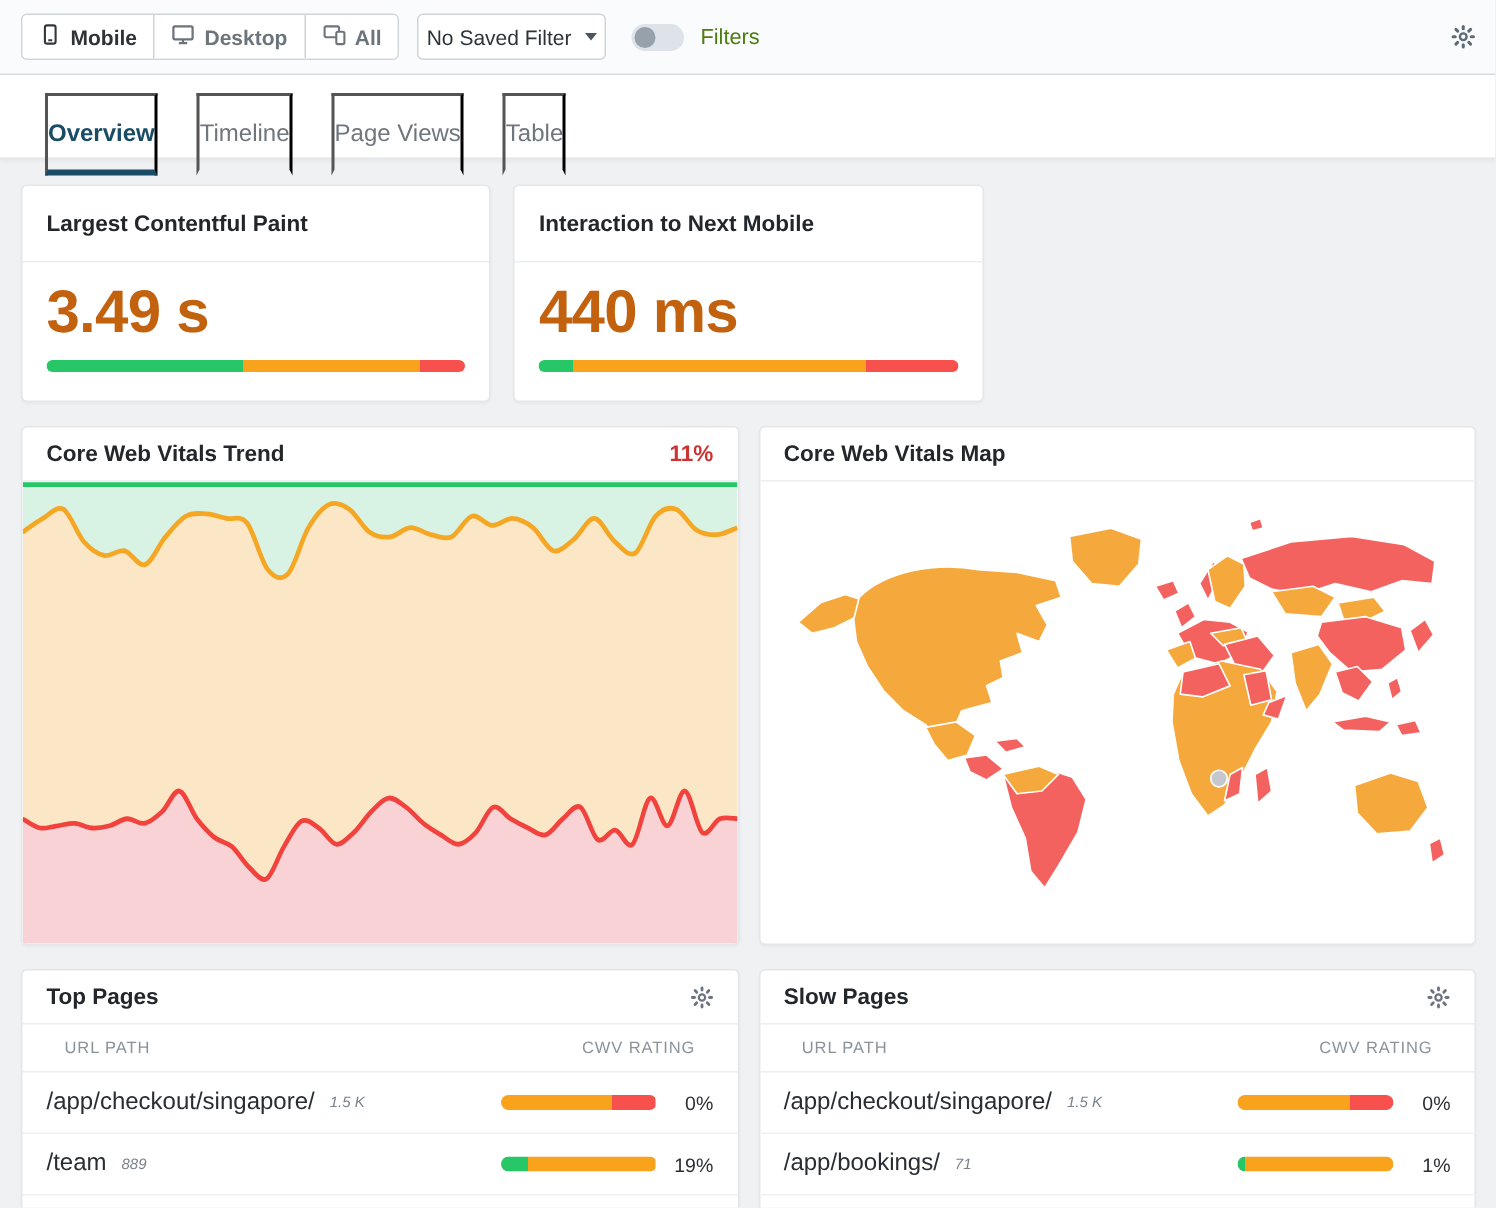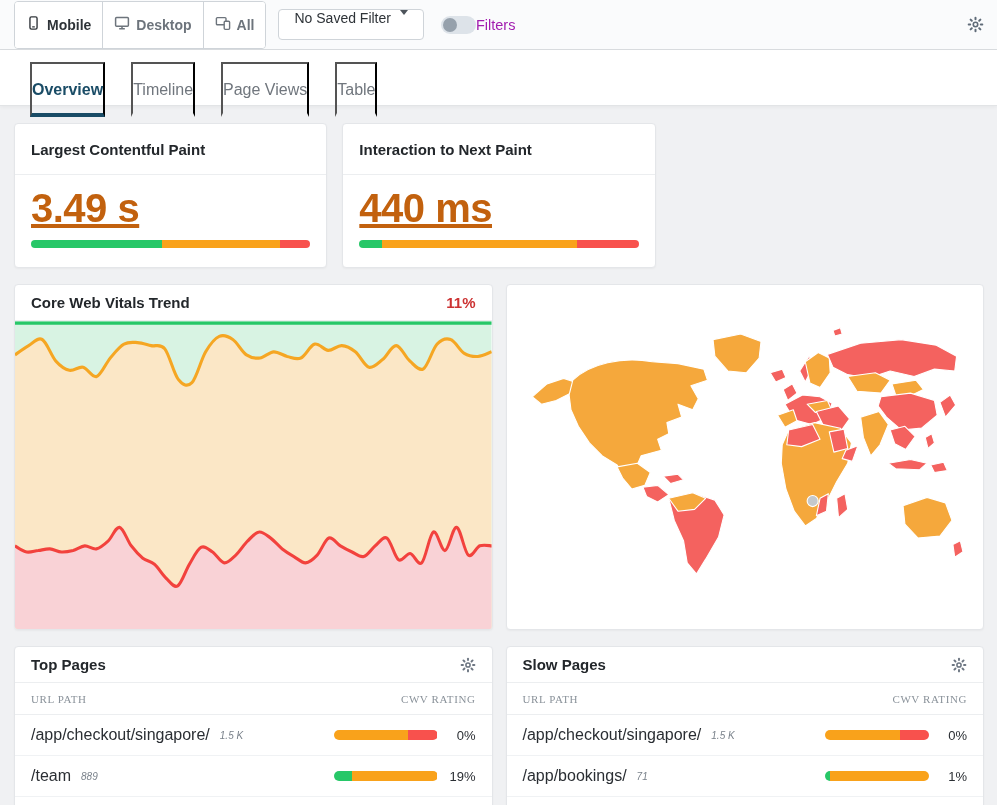--- a/index.html
+++ b/index.html
@@ -9,48 +9,48 @@
     background: #f0f1f3;
     color: #23272b;
   }
   
   .toolbar {
     height: 50px; background: #fafbfc; border-bottom: 1px solid #d9dcdf;
     display: flex; align-items: center; padding: 0 16px 0 14px; position: relative;
   }
   .seg-group {
     display: inline-flex; background: #fff; border: 1px solid #cfd4d9;
-    border-radius: 4px; overflow: hidden; height: 48px;
+    border-radius: 4px; overflow: hidden; height: 31px;
   }
   .seg-btn {
     display: inline-flex; align-items: center; gap: 6px; padding: 0 11px;
     font-size: 14px; color: #6d747c; background: #fff; border: none;
     border-left: 1px solid #cfd4d9; cursor: pointer; white-space: nowrap; font-weight: bold;
   }
   .seg-btn:first-child { border-left: none; }
   .seg-btn.active { color: #2e3338; font-weight: bold; }
   .seg-btn svg { flex: 0 0 auto; }
   .dd-btn {
-    display: inline-flex; gap: 9px; height: 31px; padding: 0 15px;
+    display: inline-flex; align-items: center; gap: 9px; height: 31px; padding: 0 5px;
     margin-left: 12px; background: #fff; border: 1px solid #cfd4d9; border-radius: 4px;
     font-size: 14px; color: #2e3338; cursor: pointer; white-space: nowrap;
   }
   .caret-down {
     width: 0; height: 0; border-left: 4.5px solid transparent;
     border-right: 4.5px solid transparent; border-top: 5.5px solid #4d545b;
   }
   .toggle {
     width: 35px; height: 18px; border-radius: 9px; background: #dde3e9;
     position: relative; margin-left: 17px; cursor: pointer; flex: 0 0 auto;
   }
   .toggle .knob {
     position: absolute; left: 2px; top: 2px; width: 14px; height: 14px;
     border-radius: 50%; background: #96a1ac;
   }
-  .toggle-label { font-size: 14.5px; color: #a21caf; }
+  .toggle-label { margin-left: 11px; font-size: 14.5px; color: #4d7c0f; }
   .toolbar-gear { position: absolute; right: 13px; top: 16px; background: none; border: none; cursor: pointer; line-height: 0; }
   
   .tabbar {
     height: 55px; background: #fff; display: flex; gap: 26px; padding: 0 30px;
     box-shadow: 0 1px 0 #e2e4e6, 0 2px 4px rgba(0,0,0,0.05);
     position: relative; z-index: 2;
   }
   .tab {
     display: flex; align-items: center; height: 100%; font-size: 16px; color: #70767d;
     border-bottom: 4px solid transparent; padding-top: 3px; cursor: pointer; background: none; margin-top: 12px;
@@ -67,39 +67,39 @@
   }
   .card-head {
     display: flex; align-items: center; justify-content: space-between;
     padding: 0 16px; height: 36px; border-bottom: 1px solid #eceef0;
   }
   .card-title { font-size: 15px; font-weight: bold; color: #23272b; }
   .head-gear { background: none; border: none; cursor: pointer; line-height: 0; }
   
   .metric-card { height: 145px; }
   .metric-card .card-head { height: 51px; }
-  .metric-value { font-size: 40px; font-weight: bold; letter-spacing: -0.5px; margin: 13px 16px 12px; line-height: 1; text-decoration: underline; }
+  .metric-value { font-size: 40px; font-weight: bold; letter-spacing: -0.5px; margin: 13px 16px 12px; line-height: 1; }
   .metric-value.orange { color: var(--value-orange); }
   .metric-value.green { color: var(--value-green); }
   .bar { display: flex; height: 8px; border-radius: 4px; overflow: hidden; margin: 0 16px; }
   .bar .seg-good { background: var(--good); }
   .bar .seg-ni   { background: var(--ni); }
   .bar .seg-poor { background: var(--poor); }
   
   .big-card { height: 346px; display: flex; flex-direction: column; }
   .badge-red { font-size: 15px; font-weight: bold; color: var(--badge-red); }
   .chart-body { flex: 1; position: relative; overflow: hidden; }
   .chart-body svg.fill { position: absolute; inset: 0; width: 100%; height: 100%; }
   .map-body { flex: 1; display: flex; align-items: center; justify-content: center; padding: 6px 10px 12px; }
   .map-body svg { width: 97%; height: 100%; }
   
   .table-card { height: 200px; }
   .cols {
-    display: flex; justify-content: space-between; padding: 10px 16px 9px;
-    font-size: 11px; letter-spacing: 0.6px; color: #8a929a; border-bottom: 1px solid #eceef0; font-family: Liberation Serif, serif;
+    display: flex; justify-content: space-between; padding: 10px 28px 9px;
+    font-size: 11px; letter-spacing: 0.6px; color: #8a929a; border-bottom: 1px solid #eceef0;
   }
   .trow {
     display: flex; align-items: center; padding: 0 16px; height: 41px;
     border-bottom: 1px solid #f0f2f4; cursor: pointer;
   }
   .trow .path { font-size: 16px; color: #2a2e33; }
   .trow .count { font-size: 10px; color: #79818a; margin-left: 10px; font-style: italic; }
   .rating-cell { margin-left: auto; display: flex; align-items: center; gap: 10px; }
   .rating-bar { display: flex; width: 104px; height: 10px; border-radius: 5px; overflow: hidden; }
   .rating-bar .seg-good { background: var(--good); }
@@ -189,21 +189,21 @@
       </div>
       <div class="metric-value orange">3.49 s</div>
       <div class="bar">
           <span class="seg-good" style="width: 47%;"></span>
           <span class="seg-ni" style="width: 42%;"></span>
           <span class="seg-poor" style="width: 11%;"></span>
         </div>
     </div>
     <div class="card metric-card">
       <div class="card-head">
-        <span class="card-title">Interaction to Next Paint</span>
+        <span class="card-title">Interaction to Next Mobile</span>
       </div>
       <div class="metric-value orange">440 ms</div>
       <div class="bar">
           <span class="seg-good" style="width: 8%;"></span>
           <span class="seg-ni" style="width: 70%;"></span>
           <span class="seg-poor" style="width: 22%;"></span>
         </div>
     </div>
   </div>
 
@@ -219,20 +219,23 @@
             <path d="M0.0,31.9C2.3,30.4 9.1,25.6 13.7,23.2C18.2,20.8 22.8,15.0 27.3,17.4C31.9,19.8 36.4,32.9 41.0,37.7C45.5,42.5 50.1,45.4 54.6,46.4C59.2,47.4 63.7,42.5 68.3,43.5C72.8,44.5 77.4,53.7 81.9,52.2C86.5,50.8 91.0,39.9 95.6,34.8C100.2,29.7 104.7,24.2 109.3,21.8C113.8,19.3 118.4,20.1 122.9,20.3C127.5,20.5 132.0,22.2 136.6,23.2C141.1,24.2 145.7,20.8 150.2,26.1C154.8,31.4 159.3,49.8 163.9,55.1C168.4,60.4 173.0,62.4 177.5,58.0C182.1,53.6 186.6,36.3 191.2,29.0C195.8,21.8 200.3,16.4 204.9,14.5C209.4,12.6 214.0,14.5 218.5,17.4C223.1,20.3 227.6,29.0 232.2,31.9C236.7,34.8 241.3,35.3 245.8,34.8C250.4,34.3 254.9,29.2 259.5,29.0C264.0,28.8 268.6,32.4 273.1,33.4C277.7,34.3 282.2,36.7 286.8,34.8C291.4,32.9 295.9,23.0 300.5,21.8C305.0,20.5 309.6,27.3 314.1,27.6C318.7,27.8 323.2,23.0 327.8,23.2C332.3,23.4 336.9,25.6 341.4,29.0C346.0,32.4 350.5,42.3 355.1,43.5C359.6,44.7 364.2,39.6 368.7,36.3C373.3,32.9 377.8,23.0 382.4,23.2C387.0,23.4 391.5,34.1 396.1,37.7C400.6,41.3 405.2,47.6 409.7,45.0C414.3,42.3 418.8,26.3 423.4,21.8C427.9,17.2 432.5,15.9 437.0,17.4C441.6,18.8 446.1,27.8 450.7,30.4C455.2,33.1 459.8,33.6 464.3,33.4C468.9,33.1 475.7,29.7 478.0,29.0 L478,290 L0,290 Z" fill="#fbe7c6"></path>
             <path d="M0.0,211.7C1.9,212.7 7.8,216.8 11.7,217.5C15.5,218.2 19.4,216.5 23.3,216.1C27.2,215.6 31.1,214.4 35.0,214.6C38.9,214.8 42.7,217.3 46.6,217.5C50.5,217.7 54.4,217.0 58.3,216.1C62.2,215.1 66.1,211.9 70.0,211.7C73.8,211.5 77.7,215.3 81.6,214.6C85.5,213.9 89.4,210.7 93.3,207.3C97.2,204.0 101.0,193.6 104.9,194.3C108.8,195.0 112.7,206.9 116.6,211.7C120.5,216.5 124.4,220.4 128.2,223.3C132.1,226.2 136.0,226.0 139.9,229.1C143.8,232.2 147.7,238.8 151.6,242.2C155.4,245.5 159.3,251.6 163.2,249.4C167.1,247.2 171.0,235.1 174.9,229.1C178.8,223.1 182.7,215.1 186.5,213.2C190.4,211.2 194.3,215.1 198.2,217.5C202.1,219.9 206.0,227.2 209.9,227.7C213.7,228.1 217.6,223.8 221.5,220.4C225.4,217.0 229.3,211.0 233.2,207.3C237.1,203.7 240.9,199.1 244.8,198.7C248.7,198.2 252.6,201.8 256.5,204.4C260.4,207.1 264.3,211.7 268.1,214.6C272.0,217.5 275.9,219.7 279.8,221.8C283.7,224.0 287.6,227.9 291.5,227.7C295.3,227.4 299.2,224.3 303.1,220.4C307.0,216.5 310.9,205.9 314.8,204.4C318.7,203.0 322.6,209.5 326.4,211.7C330.3,213.9 334.2,215.8 338.1,217.5C342.0,219.2 345.9,222.8 349.8,221.8C353.6,220.9 357.5,214.6 361.4,211.7C365.3,208.8 369.2,202.3 373.1,204.4C377.0,206.6 380.8,222.3 384.7,224.8C388.6,227.2 392.5,218.5 396.4,218.9C400.3,219.4 404.2,231.0 408.0,227.7C411.9,224.3 415.8,200.6 419.7,198.7C423.6,196.7 427.5,216.8 431.4,216.1C435.3,215.3 439.1,193.6 443.0,194.3C446.9,195.0 450.8,217.5 454.7,220.4C458.6,223.3 462.5,213.1 466.3,211.7C470.2,210.3 476.1,211.7 478.0,211.7 L478,290 L0,290 Z" fill="#f9d2d6"></path>
             <line x1="0" y1="2" x2="478" y2="2" stroke="#27c768" stroke-width="3"></line>
             <path d="M0.0,31.9C2.3,30.4 9.1,25.6 13.7,23.2C18.2,20.8 22.8,15.0 27.3,17.4C31.9,19.8 36.4,32.9 41.0,37.7C45.5,42.5 50.1,45.4 54.6,46.4C59.2,47.4 63.7,42.5 68.3,43.5C72.8,44.5 77.4,53.7 81.9,52.2C86.5,50.8 91.0,39.9 95.6,34.8C100.2,29.7 104.7,24.2 109.3,21.8C113.8,19.3 118.4,20.1 122.9,20.3C127.5,20.5 132.0,22.2 136.6,23.2C141.1,24.2 145.7,20.8 150.2,26.1C154.8,31.4 159.3,49.8 163.9,55.1C168.4,60.4 173.0,62.4 177.5,58.0C182.1,53.6 186.6,36.3 191.2,29.0C195.8,21.8 200.3,16.4 204.9,14.5C209.4,12.6 214.0,14.5 218.5,17.4C223.1,20.3 227.6,29.0 232.2,31.9C236.7,34.8 241.3,35.3 245.8,34.8C250.4,34.3 254.9,29.2 259.5,29.0C264.0,28.8 268.6,32.4 273.1,33.4C277.7,34.3 282.2,36.7 286.8,34.8C291.4,32.9 295.9,23.0 300.5,21.8C305.0,20.5 309.6,27.3 314.1,27.6C318.7,27.8 323.2,23.0 327.8,23.2C332.3,23.4 336.9,25.6 341.4,29.0C346.0,32.4 350.5,42.3 355.1,43.5C359.6,44.7 364.2,39.6 368.7,36.3C373.3,32.9 377.8,23.0 382.4,23.2C387.0,23.4 391.5,34.1 396.1,37.7C400.6,41.3 405.2,47.6 409.7,45.0C414.3,42.3 418.8,26.3 423.4,21.8C427.9,17.2 432.5,15.9 437.0,17.4C441.6,18.8 446.1,27.8 450.7,30.4C455.2,33.1 459.8,33.6 464.3,33.4C468.9,33.1 475.7,29.7 478.0,29.0" fill="none" stroke="#f5a623" stroke-width="3"></path>
             <path d="M0.0,211.7C1.9,212.7 7.8,216.8 11.7,217.5C15.5,218.2 19.4,216.5 23.3,216.1C27.2,215.6 31.1,214.4 35.0,214.6C38.9,214.8 42.7,217.3 46.6,217.5C50.5,217.7 54.4,217.0 58.3,216.1C62.2,215.1 66.1,211.9 70.0,211.7C73.8,211.5 77.7,215.3 81.6,214.6C85.5,213.9 89.4,210.7 93.3,207.3C97.2,204.0 101.0,193.6 104.9,194.3C108.8,195.0 112.7,206.9 116.6,211.7C120.5,216.5 124.4,220.4 128.2,223.3C132.1,226.2 136.0,226.0 139.9,229.1C143.8,232.2 147.7,238.8 151.6,242.2C155.4,245.5 159.3,251.6 163.2,249.4C167.1,247.2 171.0,235.1 174.9,229.1C178.8,223.1 182.7,215.1 186.5,213.2C190.4,211.2 194.3,215.1 198.2,217.5C202.1,219.9 206.0,227.2 209.9,227.7C213.7,228.1 217.6,223.8 221.5,220.4C225.4,217.0 229.3,211.0 233.2,207.3C237.1,203.7 240.9,199.1 244.8,198.7C248.7,198.2 252.6,201.8 256.5,204.4C260.4,207.1 264.3,211.7 268.1,214.6C272.0,217.5 275.9,219.7 279.8,221.8C283.7,224.0 287.6,227.9 291.5,227.7C295.3,227.4 299.2,224.3 303.1,220.4C307.0,216.5 310.9,205.9 314.8,204.4C318.7,203.0 322.6,209.5 326.4,211.7C330.3,213.9 334.2,215.8 338.1,217.5C342.0,219.2 345.9,222.8 349.8,221.8C353.6,220.9 357.5,214.6 361.4,211.7C365.3,208.8 369.2,202.3 373.1,204.4C377.0,206.6 380.8,222.3 384.7,224.8C388.6,227.2 392.5,218.5 396.4,218.9C400.3,219.4 404.2,231.0 408.0,227.7C411.9,224.3 415.8,200.6 419.7,198.7C423.6,196.7 427.5,216.8 431.4,216.1C435.3,215.3 439.1,193.6 443.0,194.3C446.9,195.0 450.8,217.5 454.7,220.4C458.6,223.3 462.5,213.1 466.3,211.7C470.2,210.3 476.1,211.7 478.0,211.7" fill="none" stroke="#f2423d" stroke-width="3"></path>
           </svg>
       </div>
     </div>
 
     <div class="card big-card">
+      <div class="card-head">
+        <span class="card-title">Core Web Vitals Map</span>
+      </div>
       <div class="map-body">
         <svg id="map-svg" viewBox="0 0 480 300" preserveAspectRatio="xMidYMid meet" stroke="#fff" stroke-width="1.2" stroke-linejoin="round">
           <path d="M10,88 L26,74 L44,68 L56,72 L52,84 L36,92 L20,96 Z" fill="#f5a83c"></path>
           <path d="M54,70 C72,52 108,44 140,50 L168,52 L196,58 L200,70 L182,76 L190,90 L184,102 L168,96 L172,110 L156,116 L158,128 L146,134 L150,146 L128,152 L122,166 L112,176 L102,162 L86,152 L72,138 L60,120 L52,102 L50,86 Z" fill="#f5a83c"></path>
           <path d="M102,164 L124,160 L138,170 L132,184 L118,188 L108,176 Z" fill="#f5a83c"></path>
           <path d="M130,186 L146,184 L158,194 L146,202 L134,196 Z" fill="#f4625f"></path>
           <path d="M152,174 L168,172 L174,178 L160,182 Z" fill="#f4625f"></path>
           <path d="M206,26 L236,20 L258,28 L256,46 L242,62 L222,60 L208,44 Z" fill="#f5a83c"></path>
           <path d="M268,62 L281,58 L285,67 L274,72 Z" fill="#f4625f"></path>
           <path d="M158,198 L184,192 L208,200 L218,216 L212,240 L198,264 L188,280 L178,268 L174,244 L164,222 Z" fill="#f4625f"></path>

